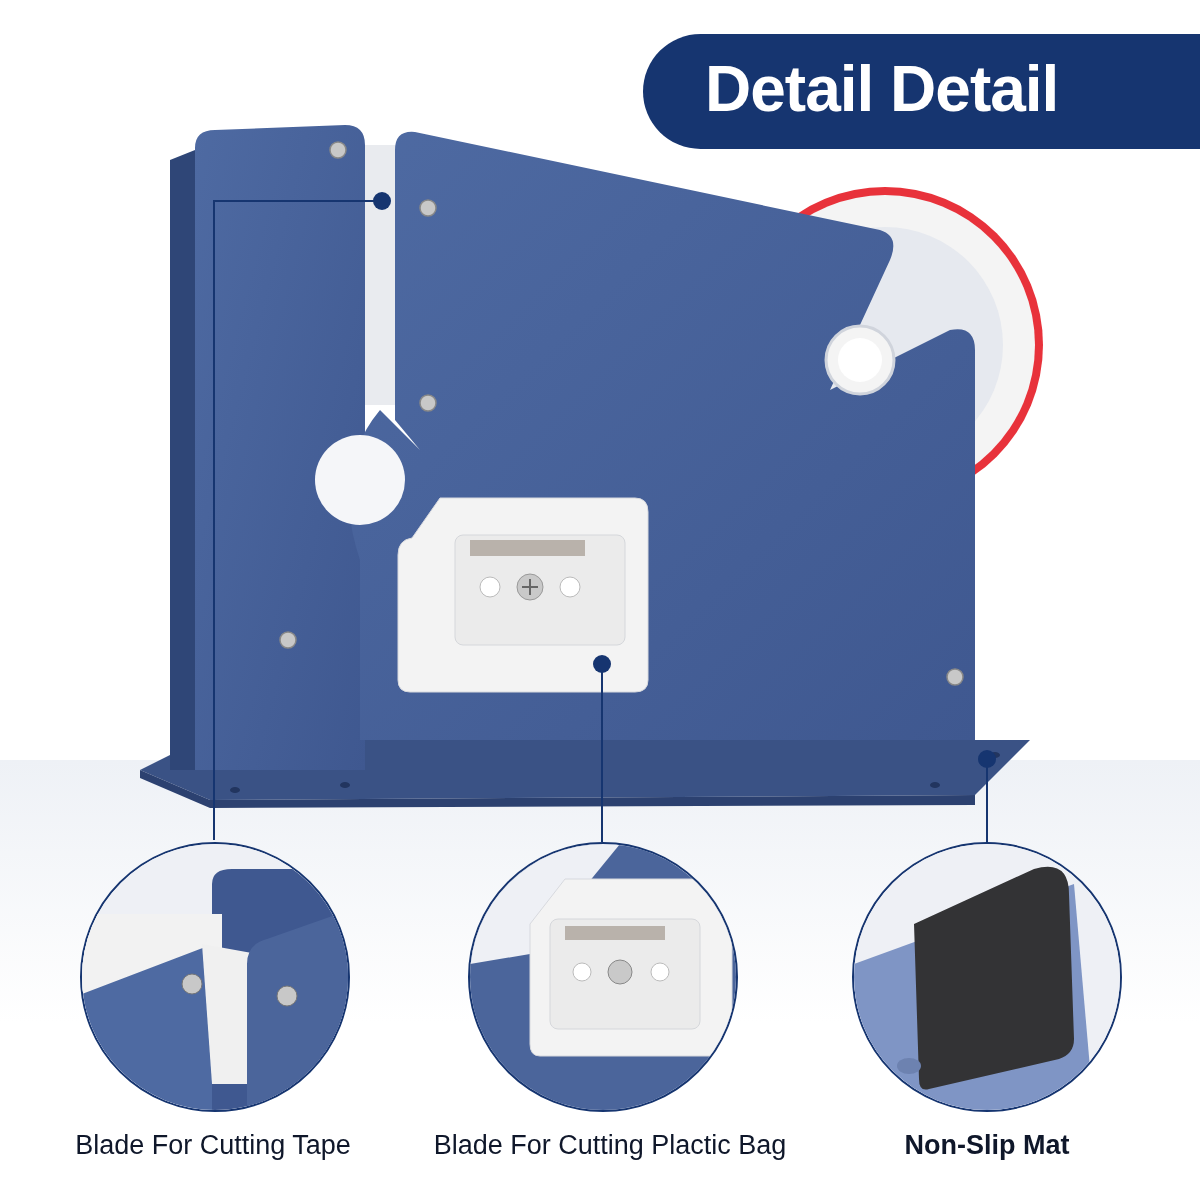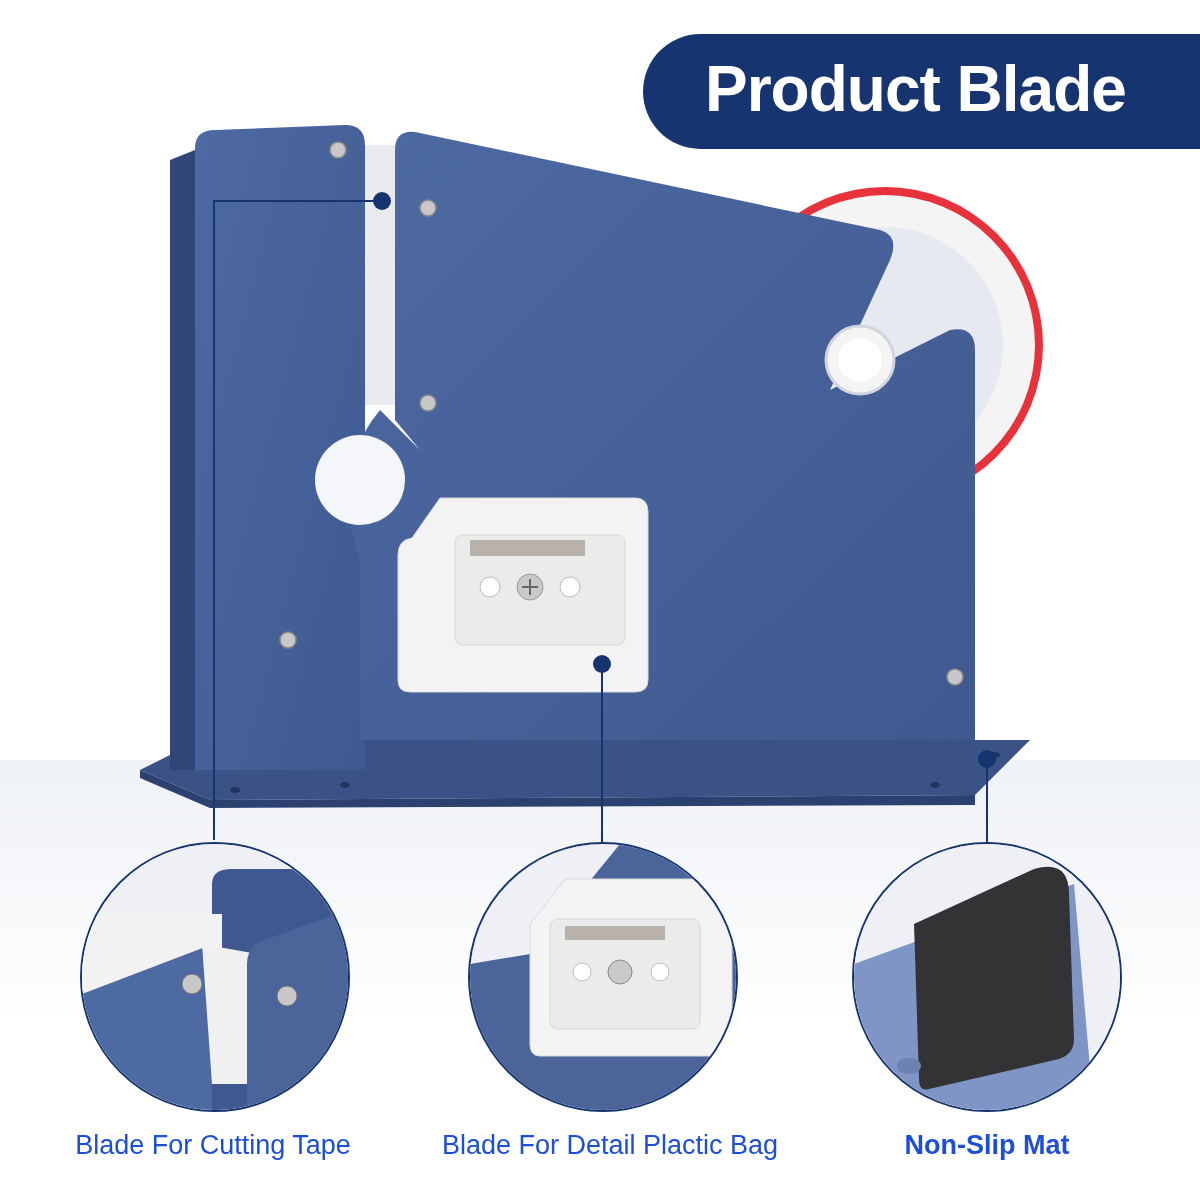--- a/index.html
+++ b/index.html
@@ -25,31 +25,31 @@
   .product { position: absolute; left: 0; top: 0; width: 1200px; height: 820px; }
   .callout-line { position: absolute; background: #163570; }
   .callout-dot { position: absolute; width: 18px; height: 18px; border-radius: 50%; background: #163570; }
   
   .detail-circle {
     position: absolute; width: 270px; height: 270px; border-radius: 50%;
     border: 2px solid #163570; overflow: hidden; background: #e9edf5;
     box-sizing: border-box;
   }
   .detail-label {
-    position: absolute; top: 1130px; color: #1d4ed8; font-size: 27px;
+    position: absolute; top: 1130px; color: #0f172a; font-size: 27px;
     white-space: nowrap; text-align: center; transform: translateX(-50%);
   }
 </style>
 </head>
 <body>
 
 <div class="bg-floor"></div>
 
 <div class="title-banner"></div>
-<div class="title-text">Product Blade</div>
+<div class="title-text">Detail Detail</div>
 
 <svg class="product" viewBox="0 0 1200 820" xmlns="http://www.w3.org/2000/svg">
   <defs>
     <linearGradient id="bodyGrad" x1="0" y1="0" x2="1" y2="1">
       <stop offset="0" stop-color="#4e6aa2"></stop>
       <stop offset="1" stop-color="#3f5890"></stop>
     </linearGradient>
   </defs>
 
   <g>
@@ -127,21 +127,21 @@
     <rect width="270" height="270" fill="#4b659b"></rect>
     <path d="M0,0 L150,0 L60,110 L0,120 Z" fill="#eef0f5"></path>
     <path d="M95,35 L250,35 Q262,35 262,48 L262,200 Q262,212 250,212 L70,212 Q60,212 60,200 L60,80 Z" fill="#f3f3f3" stroke="#d7d9de"></path>
     <rect x="80" y="75" width="150" height="110" rx="8" fill="#ebebeb" stroke="#d5d7db"></rect>
     <rect x="95" y="82" width="100" height="14" fill="#b9b2ab"></rect>
     <circle cx="112" cy="128" r="9" fill="#fff" stroke="#bbb"></circle>
     <circle cx="190" cy="128" r="9" fill="#fff" stroke="#bbb"></circle>
     <circle cx="150" cy="128" r="12" fill="#c9c9c9" stroke="#888"></circle>
   </svg>
 </div>
-<div class="detail-label" style="left:610px;">Blade For Detail Plactic Bag</div>
+<div class="detail-label" style="left:610px;">Blade For Cutting Plactic Bag</div>
 
 <div class="detail-circle" style="left:852px;top:842px;">
   <svg width="270" height="270" viewBox="0 0 270 270">
     <rect width="270" height="270" fill="#eef0f5"></rect>
     <polygon points="0,120 220,40 240,270 0,270" fill="#7f95c5"></polygon>
     <path d="M60,80 L180,25 Q215,15 215,50 L220,195 Q220,210 205,215 L75,245 Q65,248 65,235 Z" fill="#333335"></path>
     <ellipse cx="55" cy="222" rx="12" ry="8" fill="#6d82b0"></ellipse>
   </svg>
 </div>
 <div class="detail-label" style="left:987px;font-weight:bold;">Non-Slip Mat</div>

